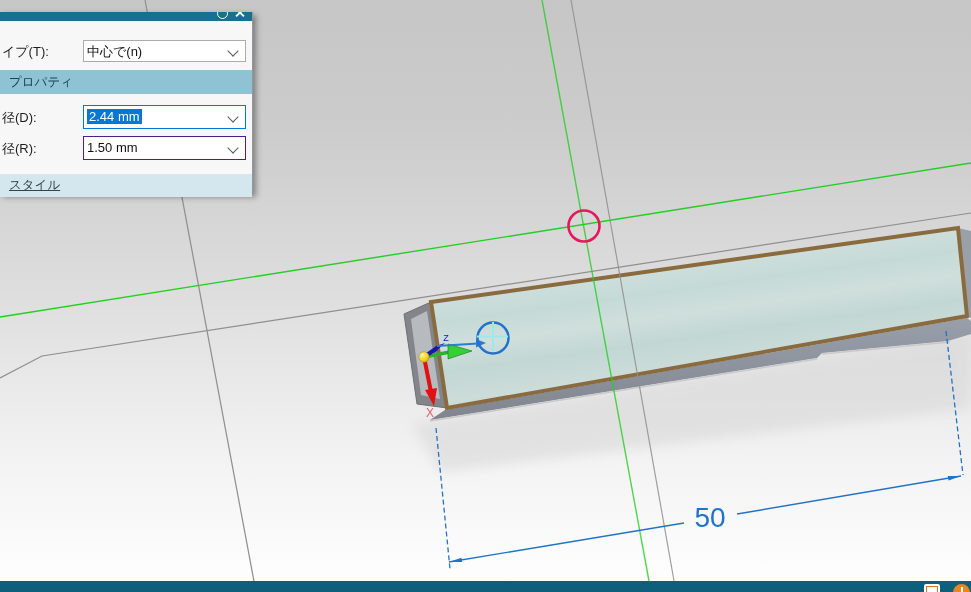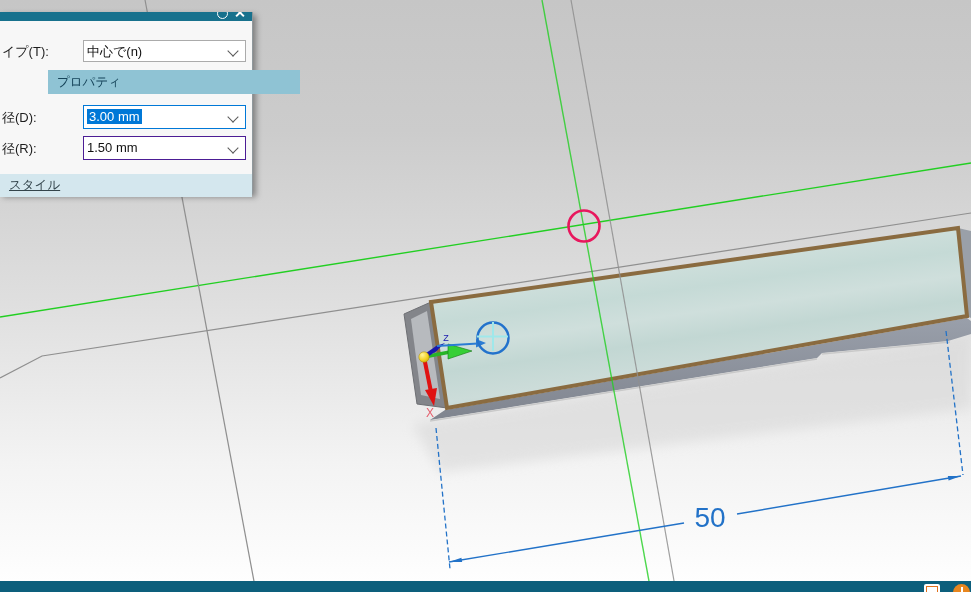--- a/index.html
+++ b/index.html
@@ -20,21 +20,21 @@
   .icon-close::after{transform:rotate(-45deg);}
   .panel-body{position:relative;height:172px;}
   .plabel{position:absolute;left:2px;font-size:13px;color:#1d1d1d;}
   .combo{position:absolute;left:83px;width:163px;height:22px;background:#fff;border:1px solid #ababab;box-sizing:border-box;padding-left:12px;}
   .combo .val{position:absolute;left:3px;top:2px;font-size:13px;color:#111;white-space:nowrap;}
   .combo .chev{position:absolute;right:8px;top:6px;width:7px;height:7px;border-right:1.6px solid #5a5a5a;border-bottom:1.6px solid #5a5a5a;transform:rotate(45deg);}
   .combo.focus{border:1px solid #0078d7;}
   .combo.focus .val{background:#0078d7;color:#fff;padding:0 2px;}
   .combo.dark{border:1px solid #4c1d95;}
   .sec{position:absolute;left:0;width:100%;line-height:24px;padding-left:9px;box-sizing:border-box;font-size:12.5px;}
-  .sec.teal{top:49px;height:24px;background:#8fc3d4;color:#16445a;margin-left:48px;}
+  .sec.teal{top:49px;height:24px;background:#8fc3d4;color:#16445a;}
   .sec.light{top:153px;height:23px;background:#d4e7ee;color:#33444b;line-height:23px;text-decoration:underline;}
 
   
   .statusbar{position:absolute;left:0;top:581px;width:971px;height:11px;background:#0d5f7c;overflow:hidden;}
   .sb-window{position:absolute;right:31px;top:3px;width:16px;height:13px;background:#fff;border-radius:2px;}
   .sb-window::before{content:"";position:absolute;left:2px;top:2px;right:2px;bottom:2px;border:1.5px solid #e2711d;}
   .sb-plus{position:absolute;right:1px;top:3px;width:17px;height:17px;border-radius:50%;background:#e8861f;}
   .sb-plus::before{content:"";position:absolute;left:7.5px;top:3px;width:2px;height:11px;background:#fff;}
   .sb-plus::after{content:"";position:absolute;left:3px;top:7.5px;width:11px;height:2px;background:#fff;}
 </style>
@@ -136,21 +136,21 @@
       <span class="plabel" style="top:22px">イプ(T):</span>
       <div class="combo" style="top:19px">
         <span class="val">中心で(n)</span>
         <span class="chev"></span>
       </div>
 
       <div class="sec teal">プロパティ</div>
 
       <span class="plabel" style="top:88px">径(D):</span>
       <div class="combo focus" style="top:84px;height:24px">
-        <span class="val" style="top:3px">3.00 mm</span>
+        <span class="val" style="top:3px">2.44 mm</span>
         <span class="chev" style="top:7px"></span>
       </div>
 
       <span class="plabel" style="top:119px">径(R):</span>
       <div class="combo dark" style="top:115px;height:24px">
         <span class="val" style="top:3px">1.50 mm</span>
         <span class="chev" style="top:7px"></span>
       </div>
 
       <div class="sec light">スタイル</div>

